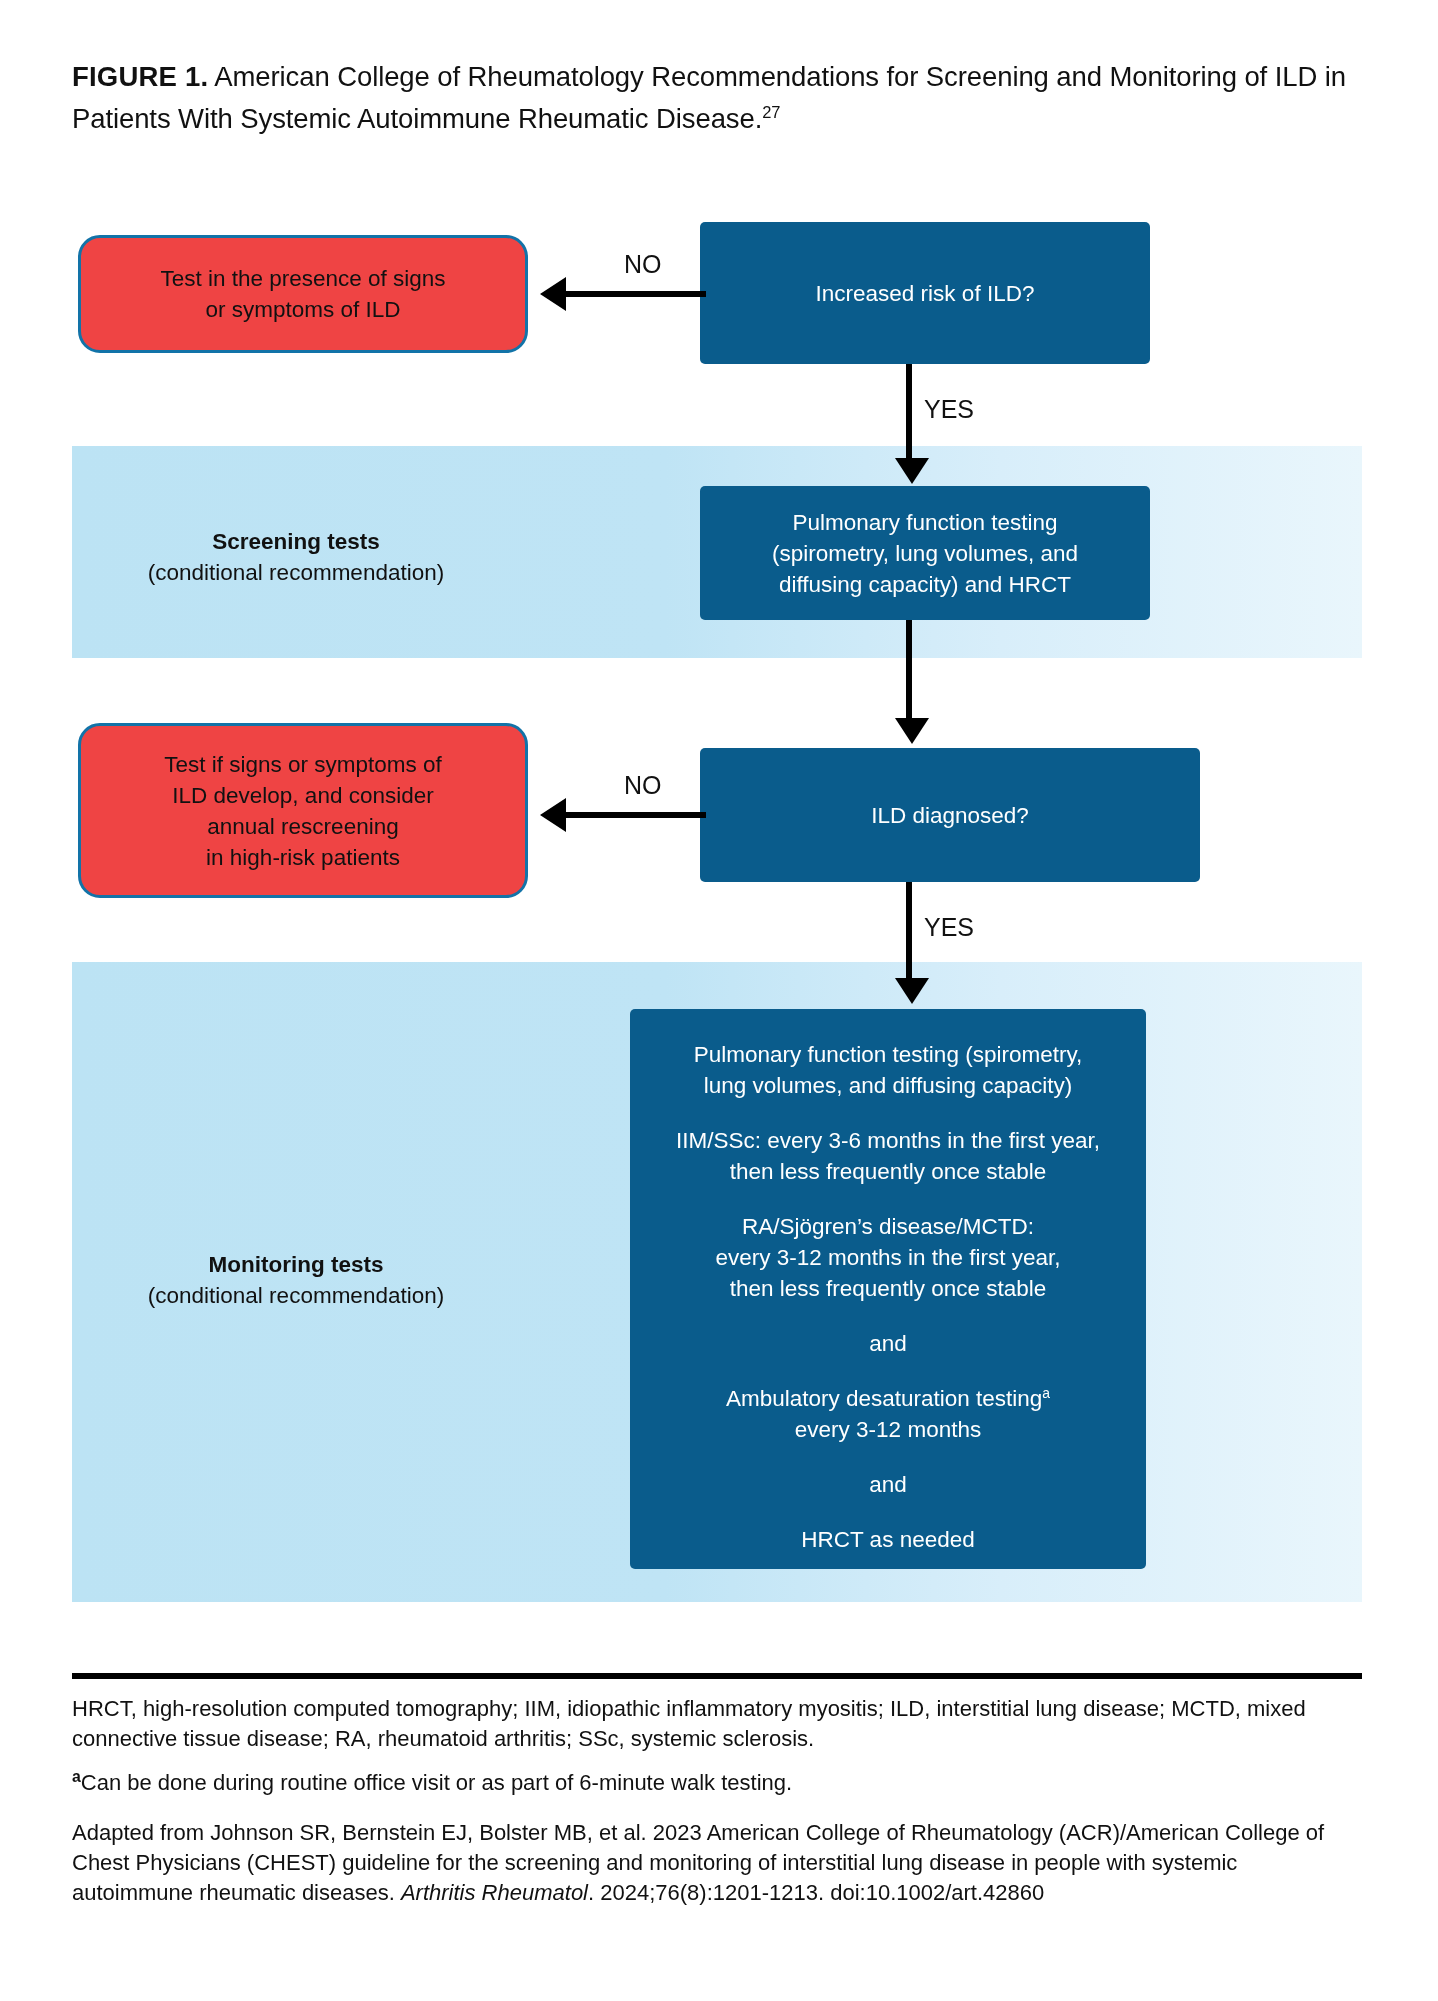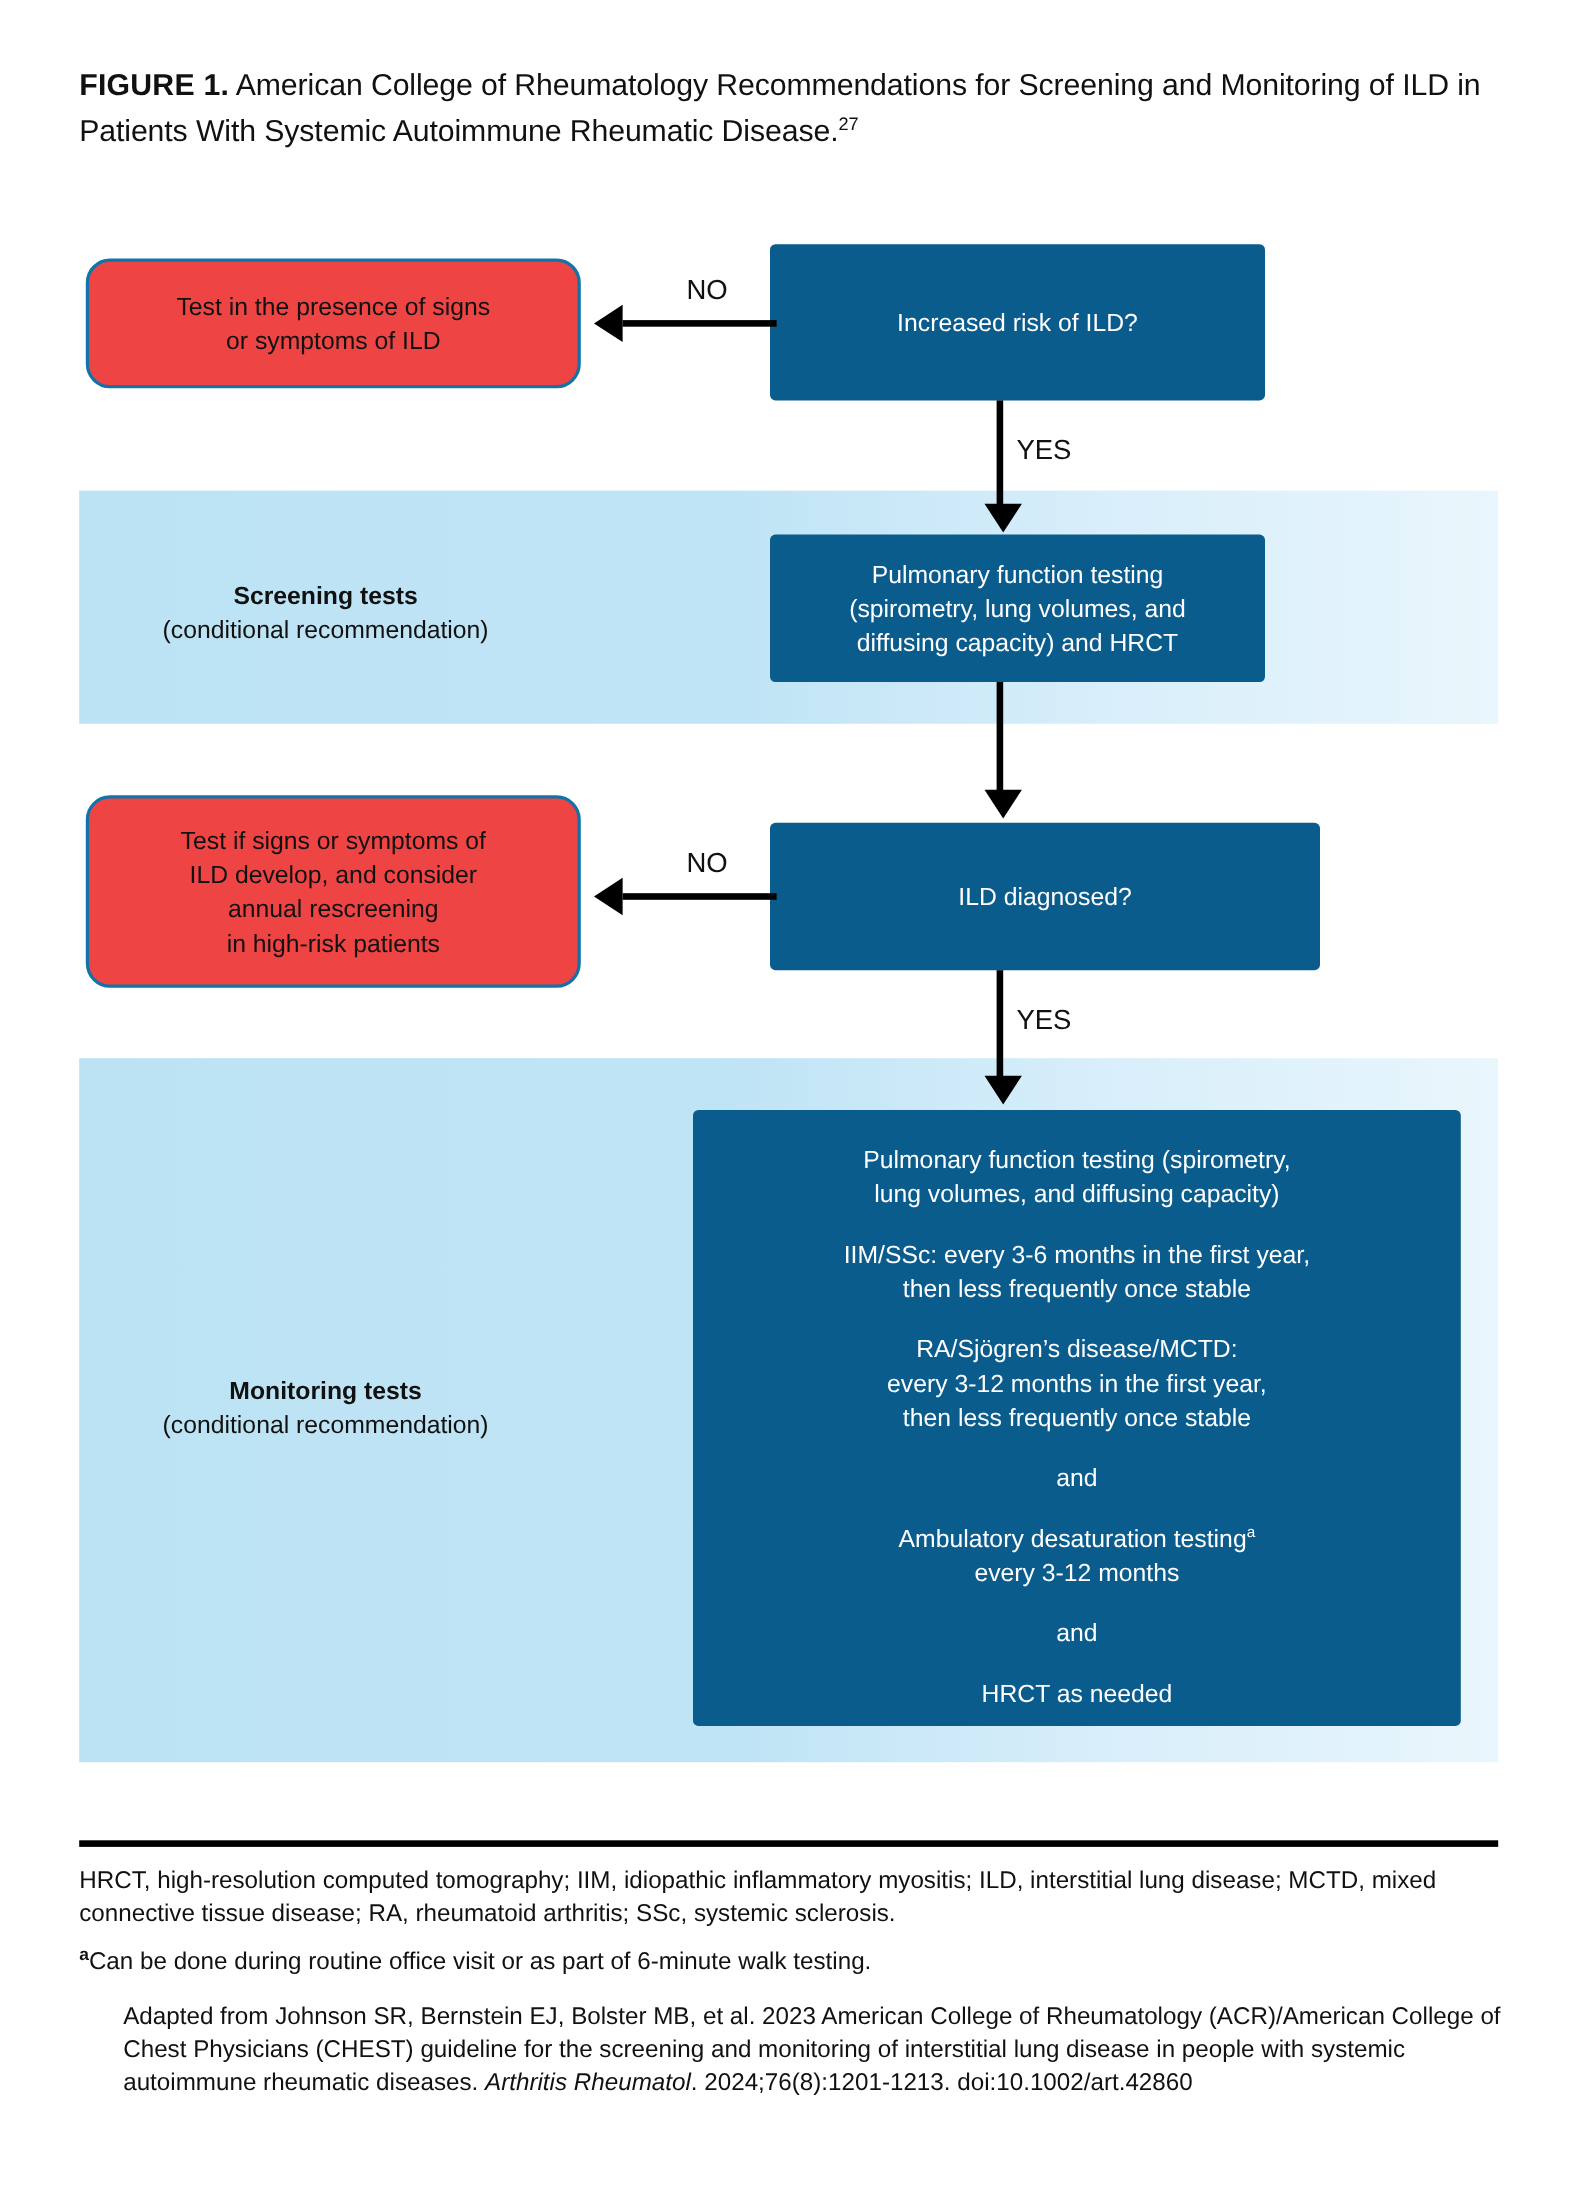--- a/index.html
+++ b/index.html
@@ -88,21 +88,21 @@
     vertical-align: super;
     line-height: 0;
   }
 
   
   #node-risk       { left: 700px; top: 222px;  width: 450px; height: 142px; }
   #node-test-signs { left: 78px;  top: 235px;  width: 450px; height: 118px; }
   #node-pft-hrct   { left: 700px; top: 486px;  width: 450px; height: 134px; }
   #node-ild-dx     { left: 700px; top: 748px;  width: 500px; height: 134px; text-align: center; }
   #node-test-if    { left: 78px;  top: 723px;  width: 450px; height: 175px; justify-content: center; }
-  #node-monitoring { left: 630px; top: 1009px; width: 698px; height: 560px;
+  #node-monitoring { left: 630px; top: 1009px; width: 516px; height: 560px;
                      align-items: flex-start; padding: 30px 34px 0 34px; }
 
   .mon-block { width: 100%; margin: 0 0 24px 0; }
   .mon-block:last-child { margin-bottom: 0; }
 
   
   .vline {
     position: absolute;
     width: 6px;
     background: #000;
@@ -169,21 +169,21 @@
   .footnote {
     position: absolute;
     left: 72px;
     width: 1284px;
     font-size: 22px;
     line-height: 30px;
     color: #111;
   }
   #fn-abbrev { top: 1694px; }
   #fn-a      { top: 1768px; }
-  #fn-source { top: 1818px; margin-left: 40px; }
+  #fn-source { top: 1818px; }
   .footnote sup {
     font-size: 0.72em;
     font-weight: bold;
     vertical-align: super;
     line-height: 0;
   }
   .footnote .ital { font-style: italic; }
 </style>
 </head>
 <body>

